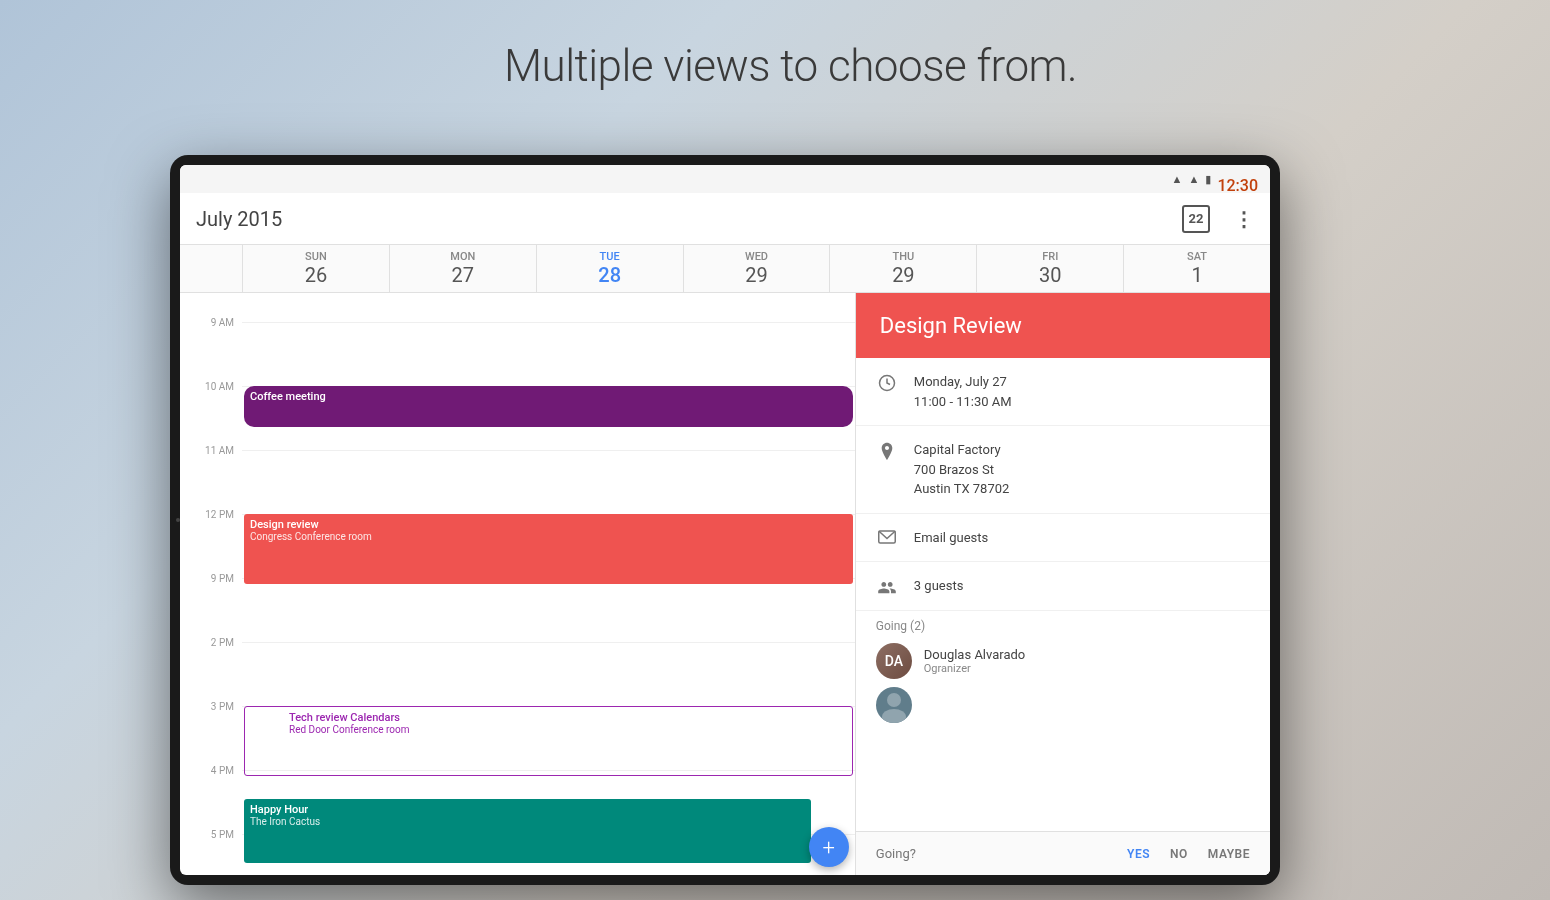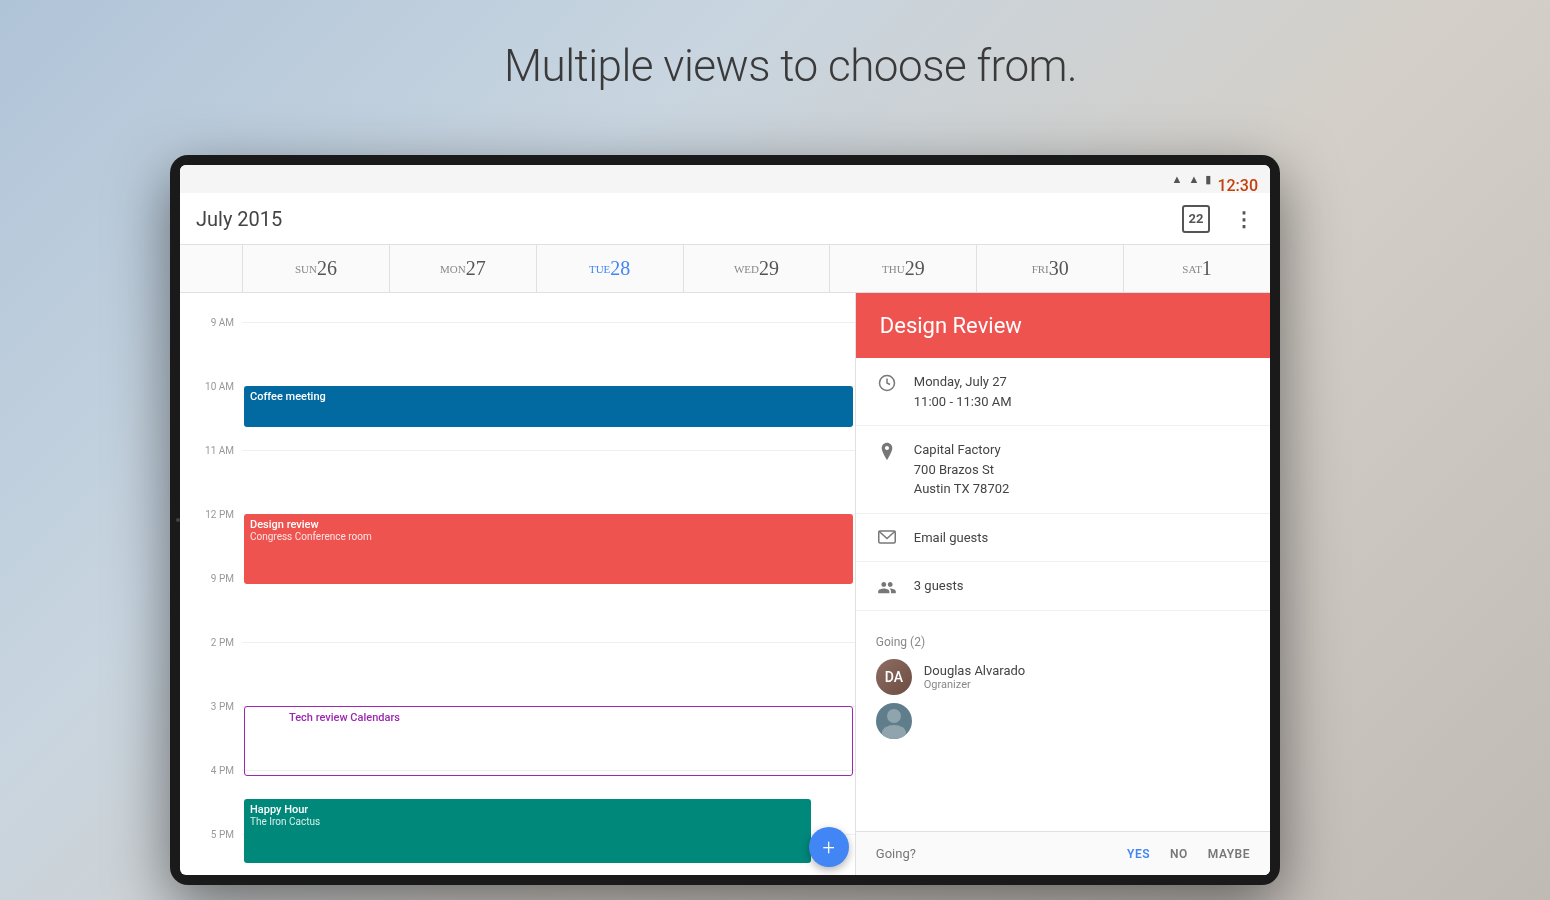--- a/index.html
+++ b/index.html
@@ -129,25 +129,24 @@
       border-bottom: 1px solid #e0e0e0;
       flex-shrink: 0;
     }
     .time-col-header {
       width: 62px;
       flex-shrink: 0;
     }
     .day-col-header {
       flex: 1;
       display: flex;
-      flex-direction: row;
+      flex-direction: column;
       align-items: center;
       justify-content: center;
       border-left: 1px solid #e0e0e0;
-      font-family: Liberation Serif, serif;
     }
     .day-name {
       font-size: 11px;
       font-weight: 500;
       color: #888;
       text-transform: uppercase;
     }
     .day-num {
       font-size: 20px;
       font-weight: 400;
@@ -297,21 +296,21 @@
       justify-content: center;
     }
     .detail-text {
       font-size: 13px;
       color: #444;
       line-height: 1.5;
     }
 
     
     .going-section {
-      padding: 24px 20px;
+      padding: 8px 20px;
     }
     .going-label {
       font-size: 12px;
       color: #888;
       margin-bottom: 10px;
     }
     .guest-row {
       display: flex;
       align-items: center;
       gap: 12px;
@@ -465,31 +464,32 @@
             <div class="grid-line" style="top:5%"></div>
             <div class="grid-line" style="top:16%"></div>
             <div class="grid-line" style="top:27%"></div>
             <div class="grid-line" style="top:38%"></div>
             <div class="grid-line" style="top:49%"></div>
             <div class="grid-line" style="top:60%"></div>
             <div class="grid-line" style="top:71%"></div>
             <div class="grid-line" style="top:82%"></div>
             <div class="grid-line" style="top:93%"></div>
 
-            <div class="event-block" style="background:#0369a1; top:16%; height:7%; left:2px; right:2px;">
+            <div class="event-block" style="background:#701a75; top:16%; height:7%; left:2px; right:2px;border-radius:10px;">
               <div class="event-title">Coffee meeting</div>
             </div>
 
             <div class="event-block" style="background:#ef5350; top:38%; height:12%; left:2px; right:2px;">
               <div class="event-title">Design review</div>
               <div class="event-subtitle">Congress Conference room</div>
             </div>
 
             <div class="event-block outline" style="top:71%; height:12%; left:2px; right:2px;">
               <div class="event-title">Tech review Calendars</div>
+              <div class="event-subtitle">Red Door Conference room</div>
             </div>
 
             <div class="event-block" style="background:#00897b; top:87%; height:11%; left:2px; right:44px;">
               <div class="event-title">Happy Hour</div>
               <div class="event-subtitle">The Iron Cactus</div>
             </div>
 
             <div class="fab" style="right: 6px; bottom: 8px;">
               <span>+</span>
             </div>

